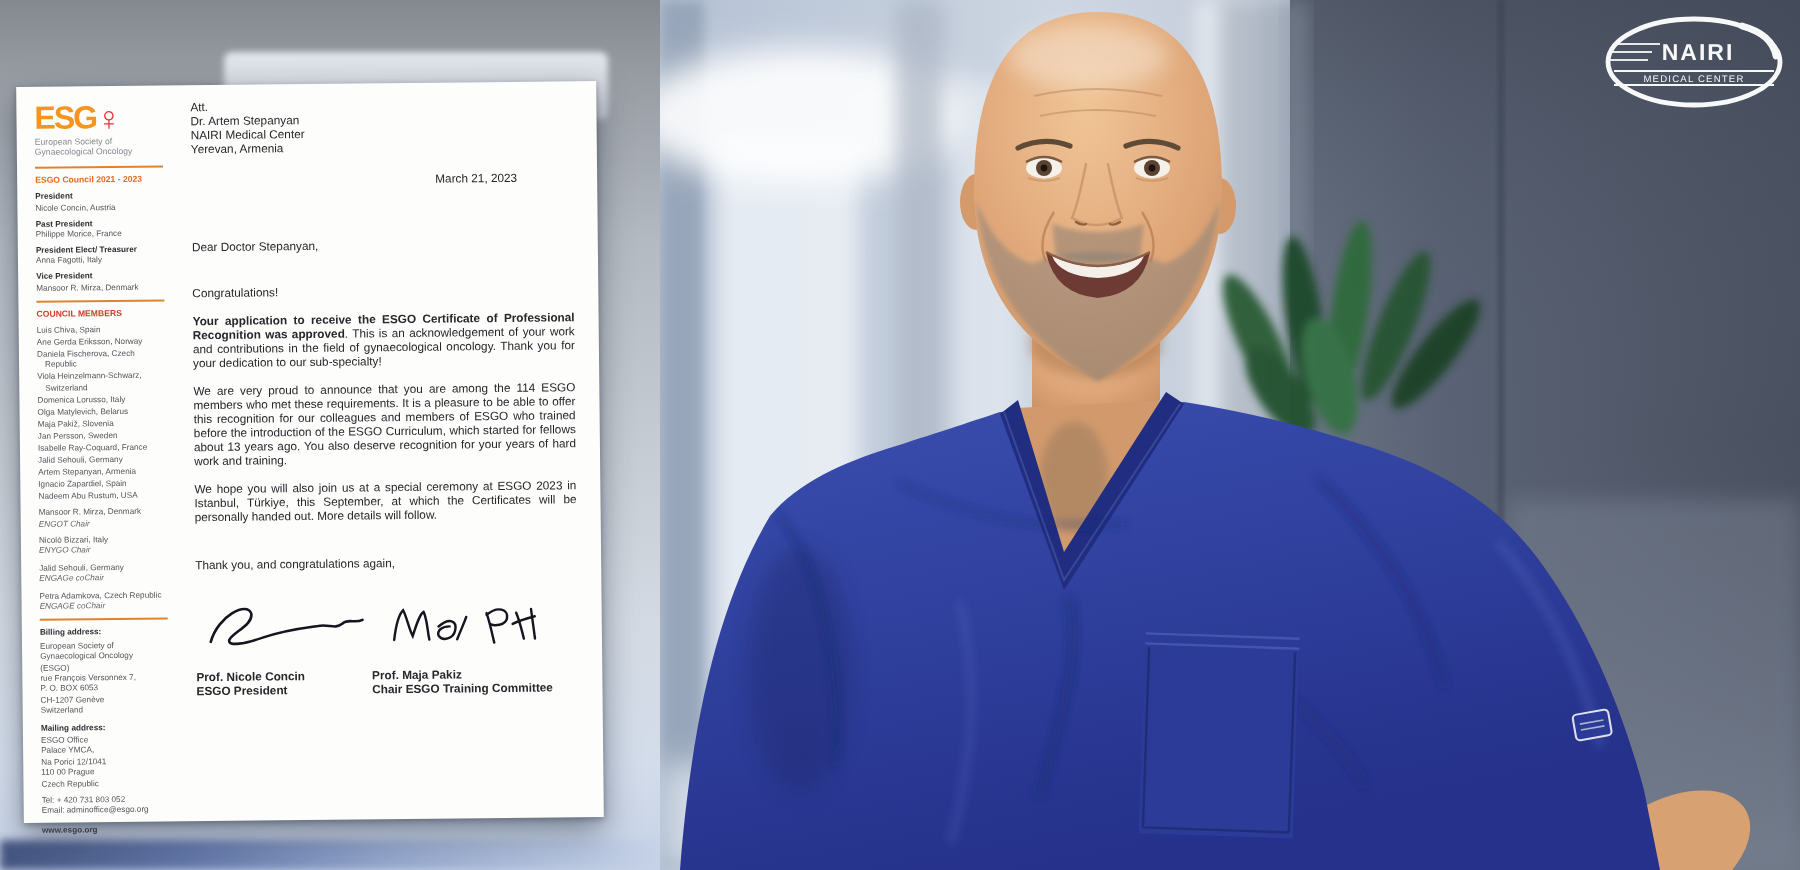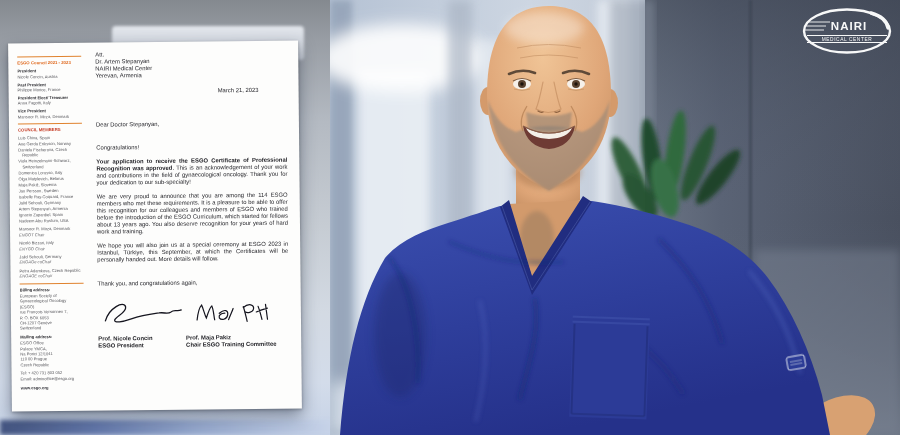--- a/index.html
+++ b/index.html
@@ -238,20 +238,30 @@
       <path d="M541,13 q15,4 17,15" stroke="#ffffff" stroke-width="3.4" fill="none" stroke-linecap="round"></path>
       <text x="519" y="30" text-anchor="middle" font-family="Liberation Sans, sans-serif" font-size="11.5" font-weight="bold" letter-spacing="1" fill="#ffffff">NAIRI</text>
       <path d="M477,35.5 h80 M477,42.5 h80" stroke="#ffffff" stroke-width="1"></path>
       <text x="517" y="41" text-anchor="middle" font-family="Liberation Sans, sans-serif" font-size="4.8" letter-spacing=".6" fill="#ffffff">MEDICAL CENTER</text>
     </g>
   </svg>
 
   <div class="page">
 
     <aside class="sb">
+      <div>
+        <div class="logo-row">
+          <span class="esg">ESG</span>
+            <span class="fem">♀</span>
+        </div>
+        <div class="logo-sub">
+          <div>European Society of</div>
+          <div>Gynaecological Oncology</div>
+        </div>
+      </div>
       <hr>
       <div class="council-title">ESGO Council 2021 - 2023</div>
       <div>
           <div class="role">President</div>
           <div class="name">Nicole Concin, Austria</div>
         </div>
       <div>
           <div class="role">Past President</div>
           <div class="name">Philippe Morice, France</div>
         </div>

